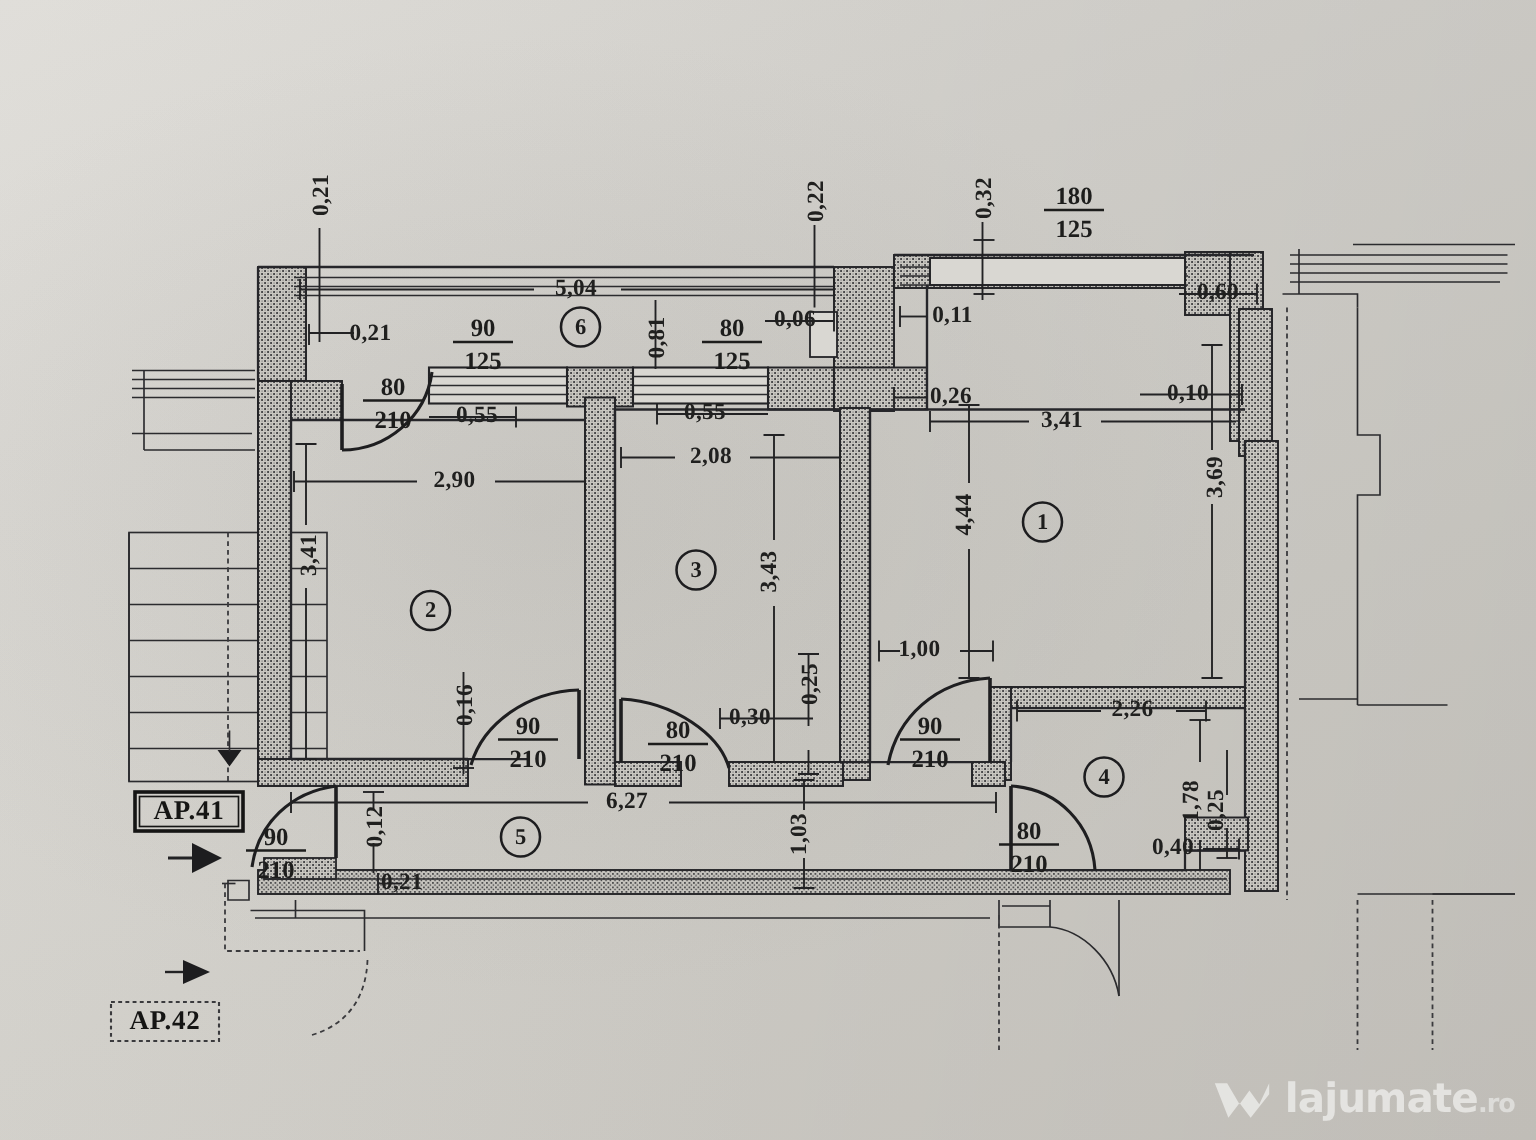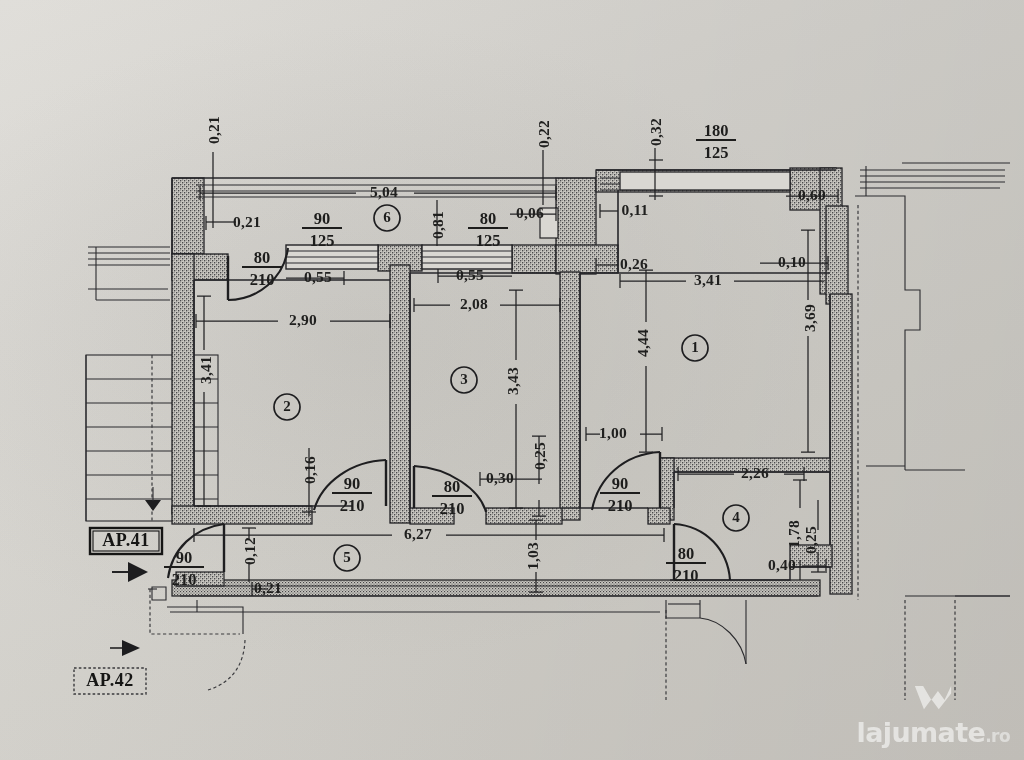--- a/index.html
+++ b/index.html
@@ -39,21 +39,20 @@
   .dash{stroke:#3a3a3d;stroke-width:1.2;fill:none;stroke-dasharray:3.2 2.6;}
   .swing{stroke:#1e1e20;stroke-width:2.1;fill:none;}
   .leaf{stroke:#1e1e20;stroke-width:2.4;fill:none;}
   .circ{stroke:#1d1d1f;stroke-width:1.7;fill:none;}
 
   
   #wm{
     position:absolute;right:14px;bottom:14px;
     display:flex;align-items:center;gap:9px;
     opacity:.72;
-    flex-direction:column;
   }
   #wm .wmlogo{width:40px;height:28px;}
   #wm .wmtext{
     font-family:"DejaVu Sans", sans-serif;
     font-size:27px;font-weight:700;color:#f2f2f0;
     letter-spacing:-.6px;line-height:1;
   }
   #wm .wmtext .ro{font-size:17px;font-weight:700;color:#e9e9e7;}
 </style>
 </head>

